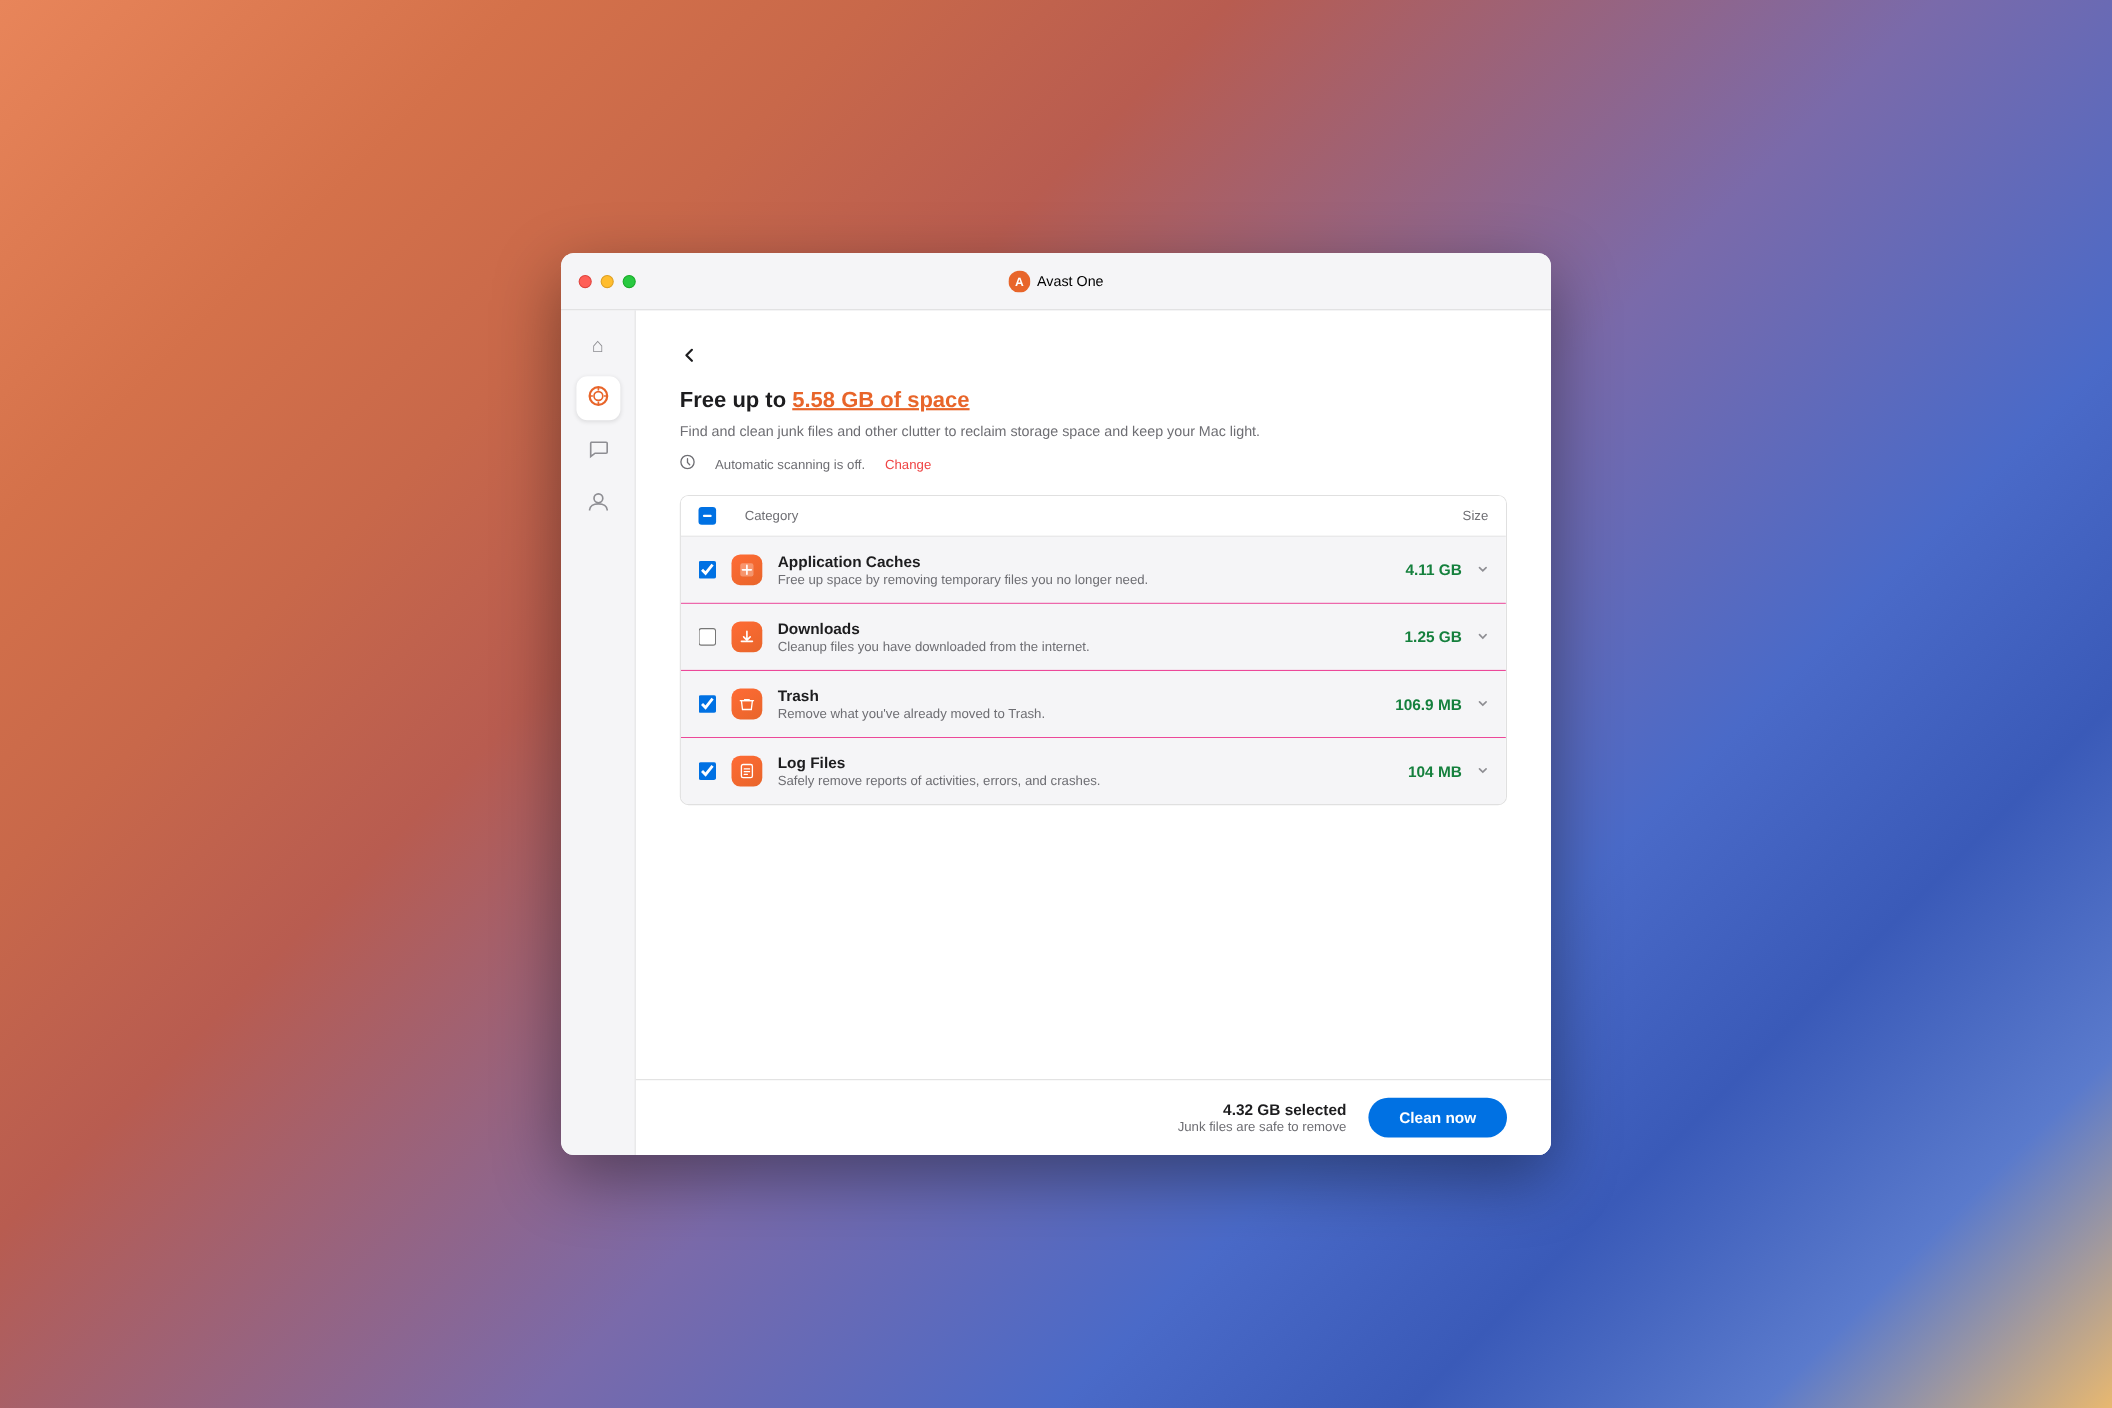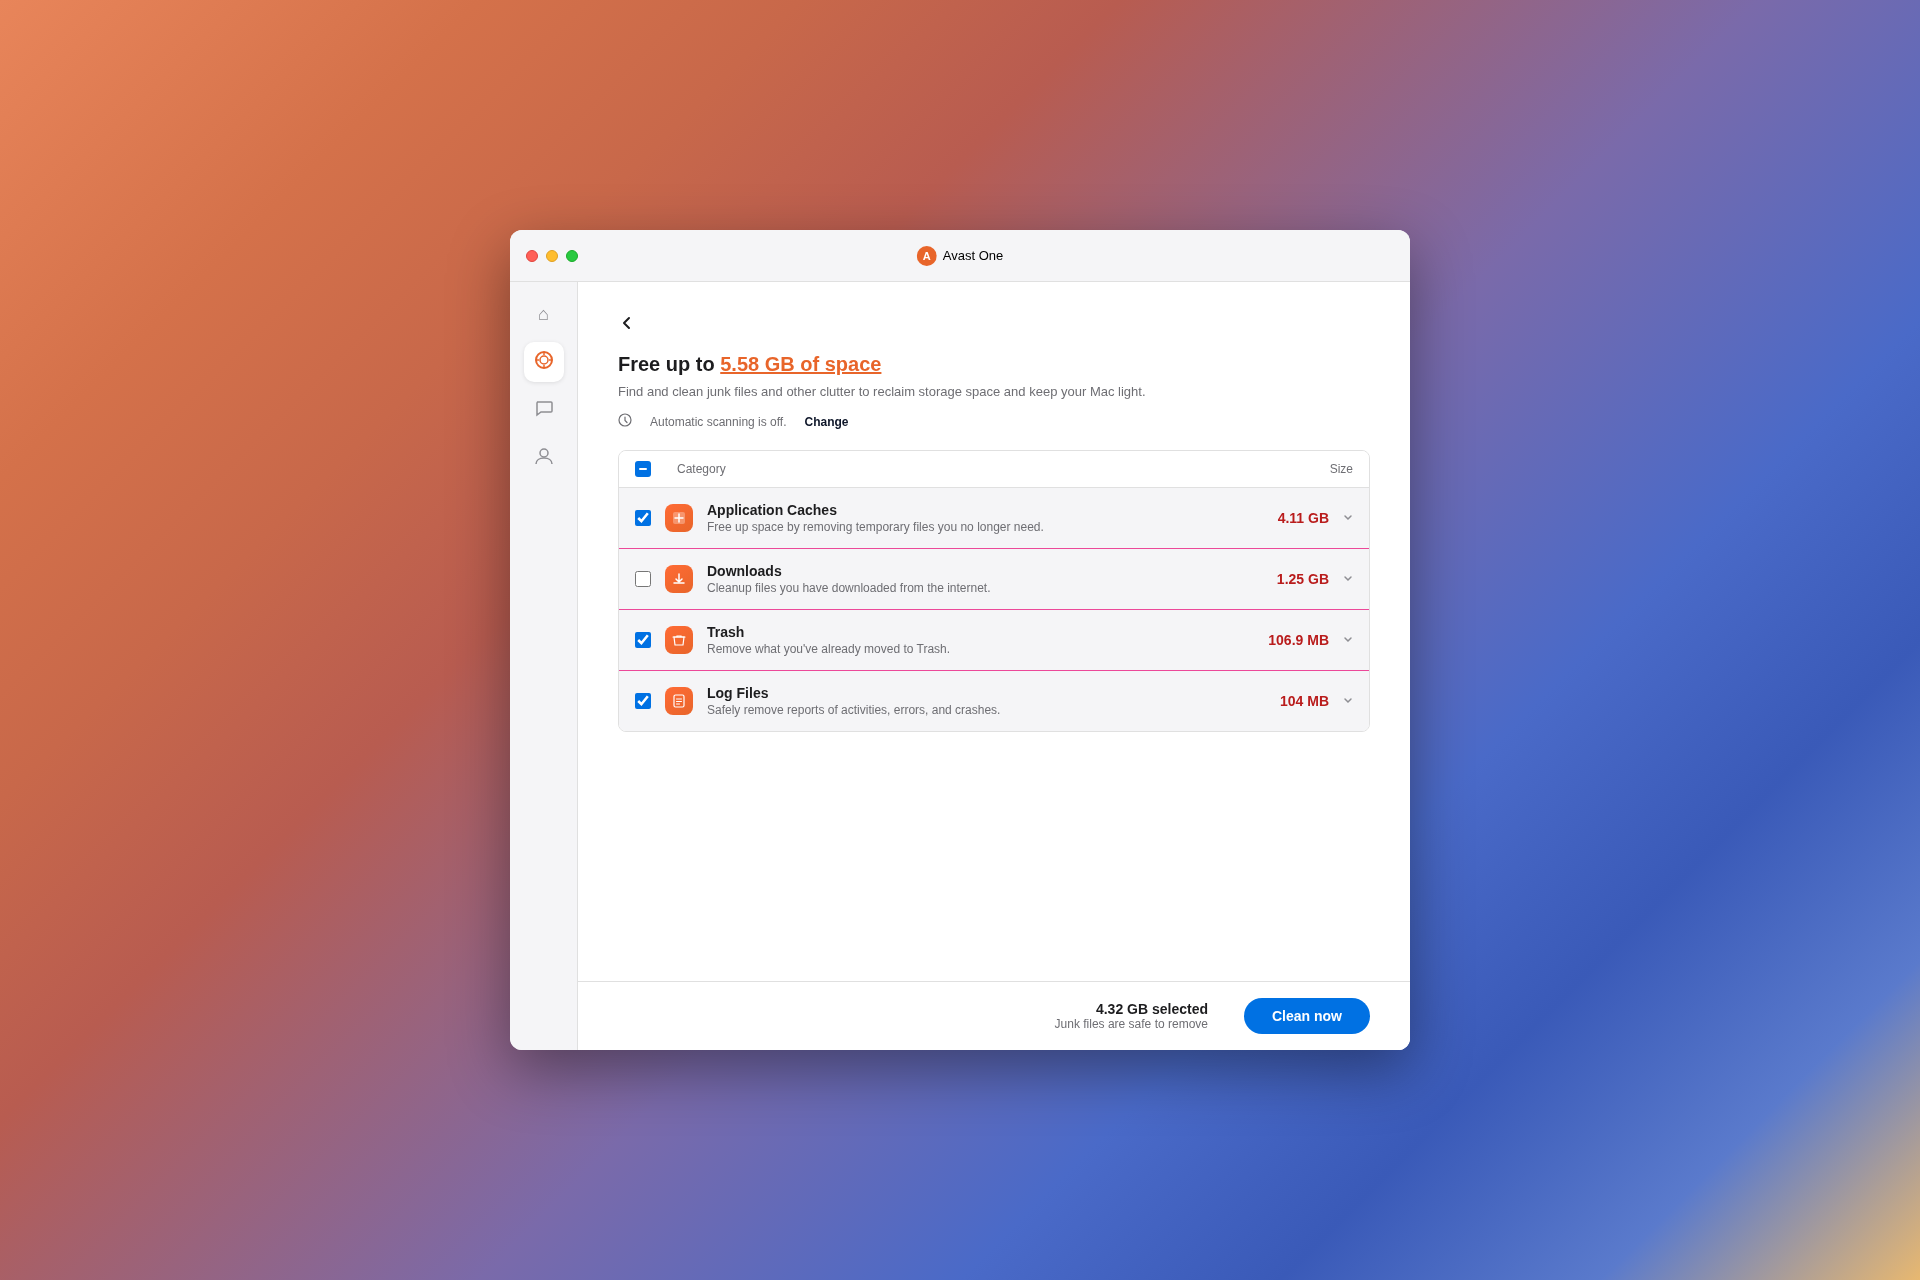--- a/index.html
+++ b/index.html
@@ -166,24 +166,23 @@
       font-size: 12px;
       color: #6e6e73;
       margin-bottom: 20px;
     }
 
     .auto-scan-notice .clock-icon {
       font-size: 13px;
     }
 
     .change-link {
-      color: #0f172a;
+      color: #ef4444;
       text-decoration: none;
       font-size: 12px;
-      font-weight: bold;
     }
 
     
     .category-table {
       width: 100%;
       border: 1px solid #e0e0e0;
       border-radius: 8px;
       overflow: hidden;
     }
 
@@ -259,21 +258,21 @@
     }
 
     .row-desc {
       font-size: 12px;
       color: #6e6e73;
     }
 
     .row-size {
       font-size: 14px;
       font-weight: 600;
-      color: #b91c1c;
+      color: #15803d;
       margin-right: 12px;
     }
 
     .row-chevron {
       color: #8e8e93;
       font-size: 12px;
     }
 
     
     .icon-app-cache {
@@ -325,21 +324,21 @@
     }
 
     
     .footer {
       padding: 16px 40px;
       background: #fff;
       border-top: 1px solid #e0e0e0;
       display: flex;
       align-items: center;
       justify-content: flex-end;
-      gap: 36px;
+      gap: 20px;
     }
 
     .footer-info {
       text-align: right;
     }
 
     .footer-selected {
       font-size: 14px;
       font-weight: 600;
       color: #1d1d1f;

